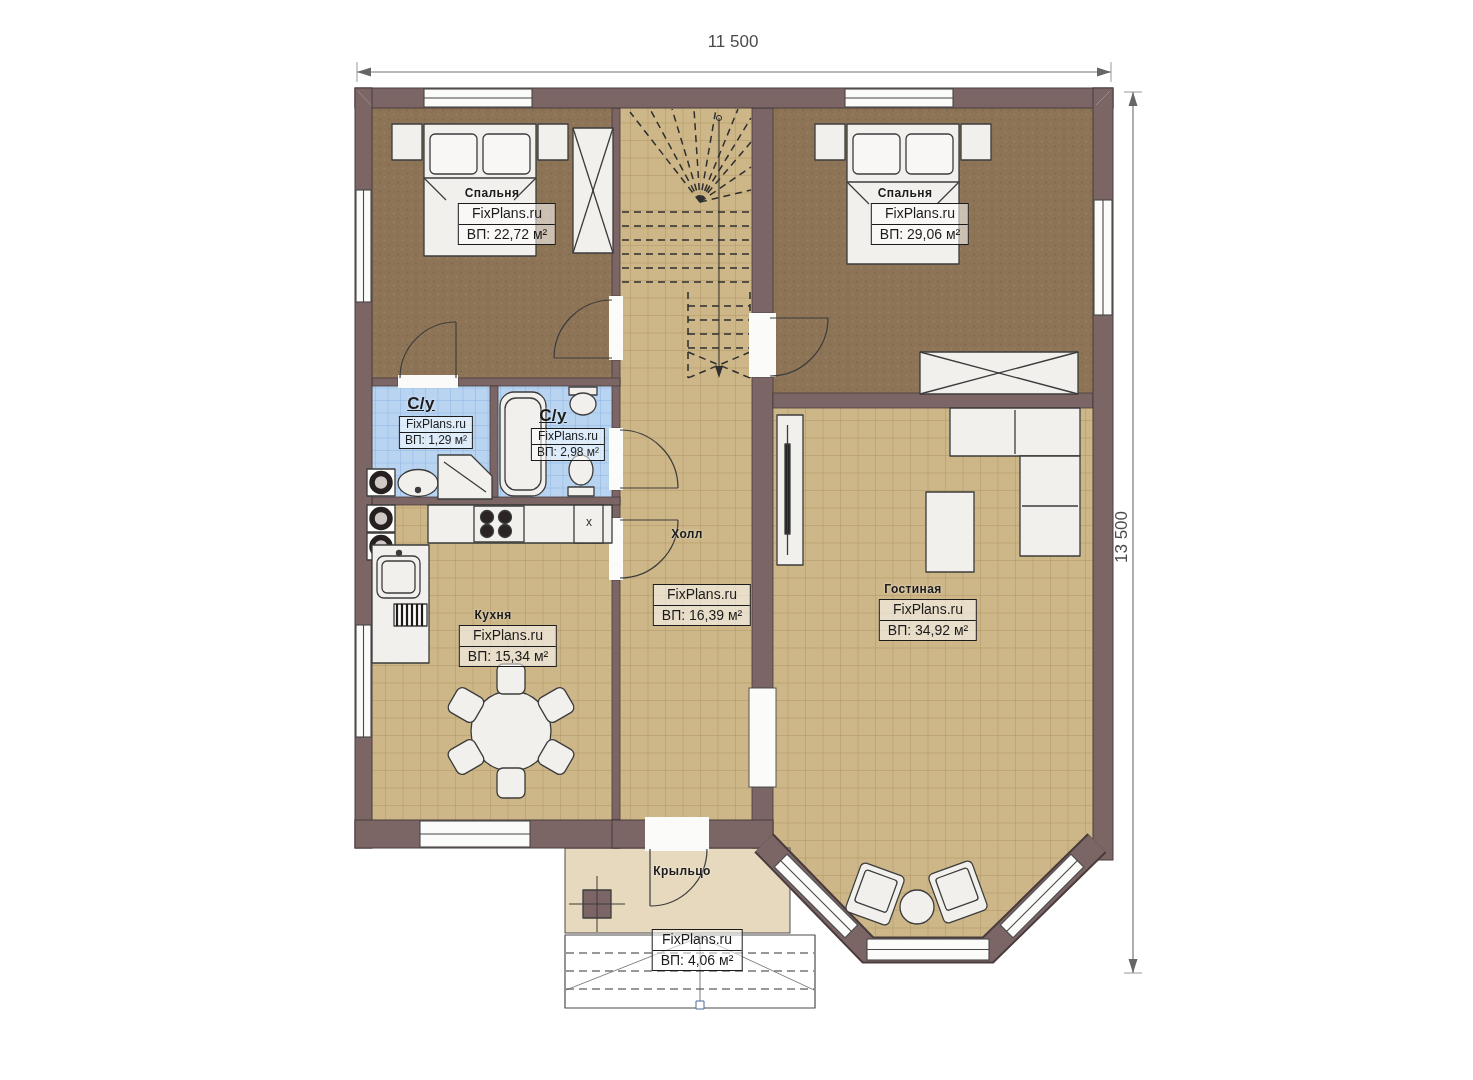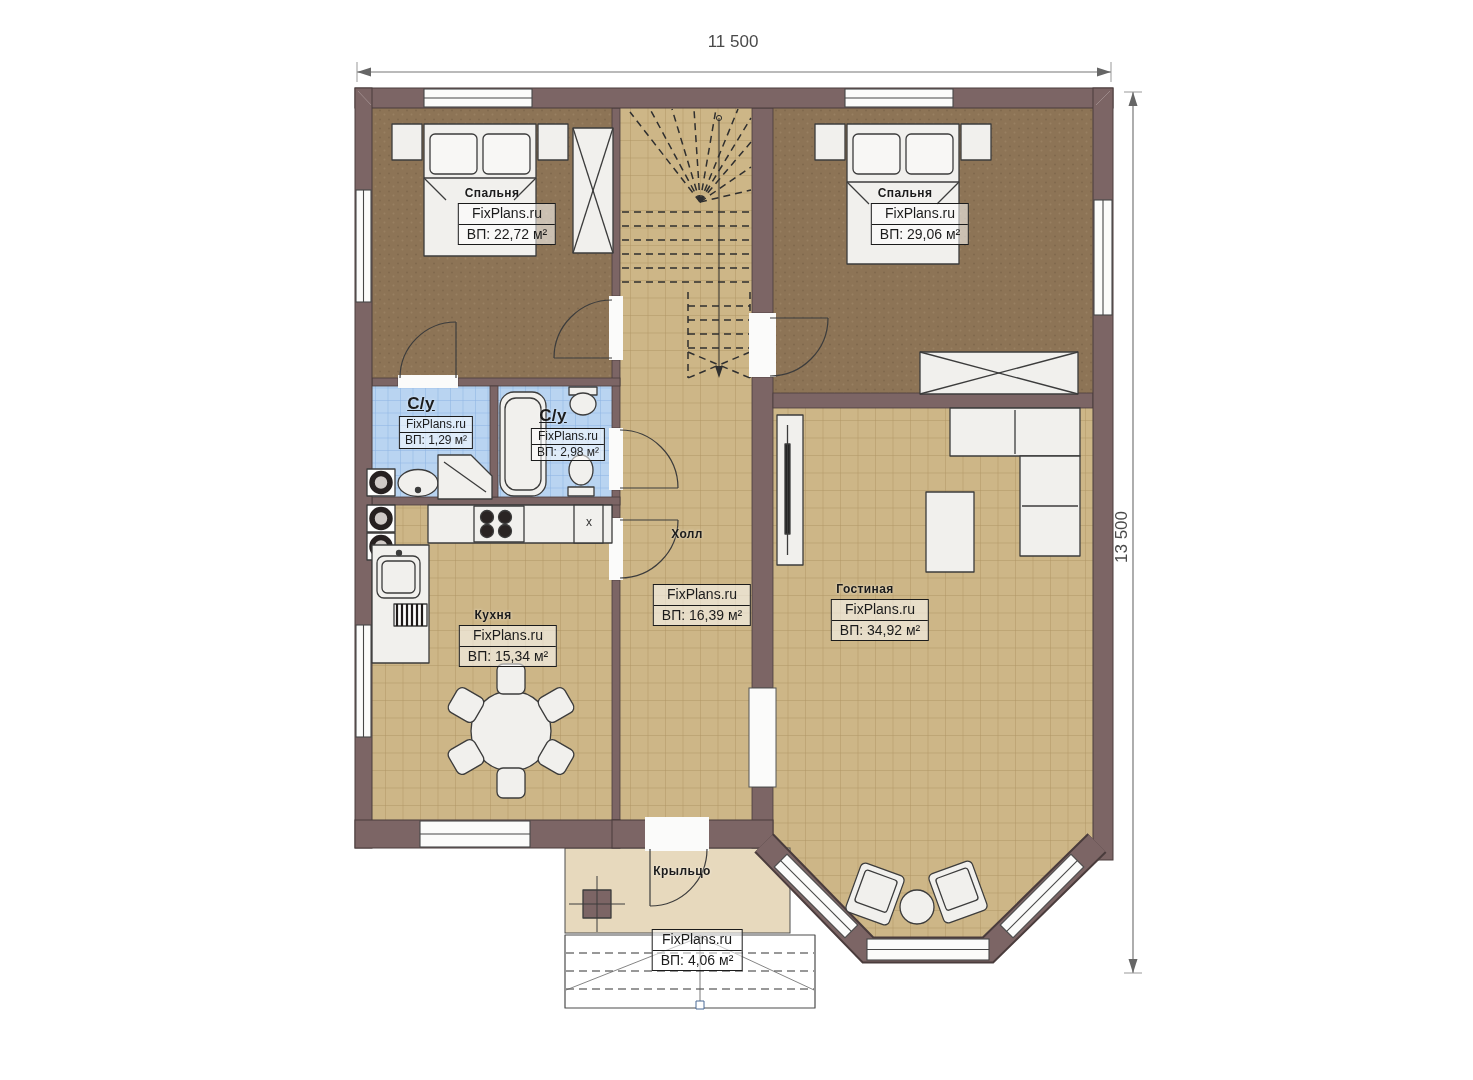--- a/index.html
+++ b/index.html
@@ -422,21 +422,21 @@
 </div>
 
 <div class="room-label" style="left:487px;top:608px;padding-left:12px;">
   <div class="room-name">Кухня</div>
   <div class="room-box">
     <div class="row">FixPlans.ru</div>
     <div class="row">ВП: 15,34 м²</div>
   </div>
 </div>
 
-<div class="room-label" style="left:865px;top:582px;">
+<div class="room-label" style="left:913px;top:582px;">
   <div class="room-name">Гостиная</div>
   <div class="room-box">
     <div class="row">FixPlans.ru</div>
     <div class="row">ВП: 34,92 м²</div>
   </div>
 </div>
 
 <div class="room-label" style="left:682px;top:864px;gap:48px;">
   <div class="room-name">Крыльцо</div>
   <div class="room-box">

